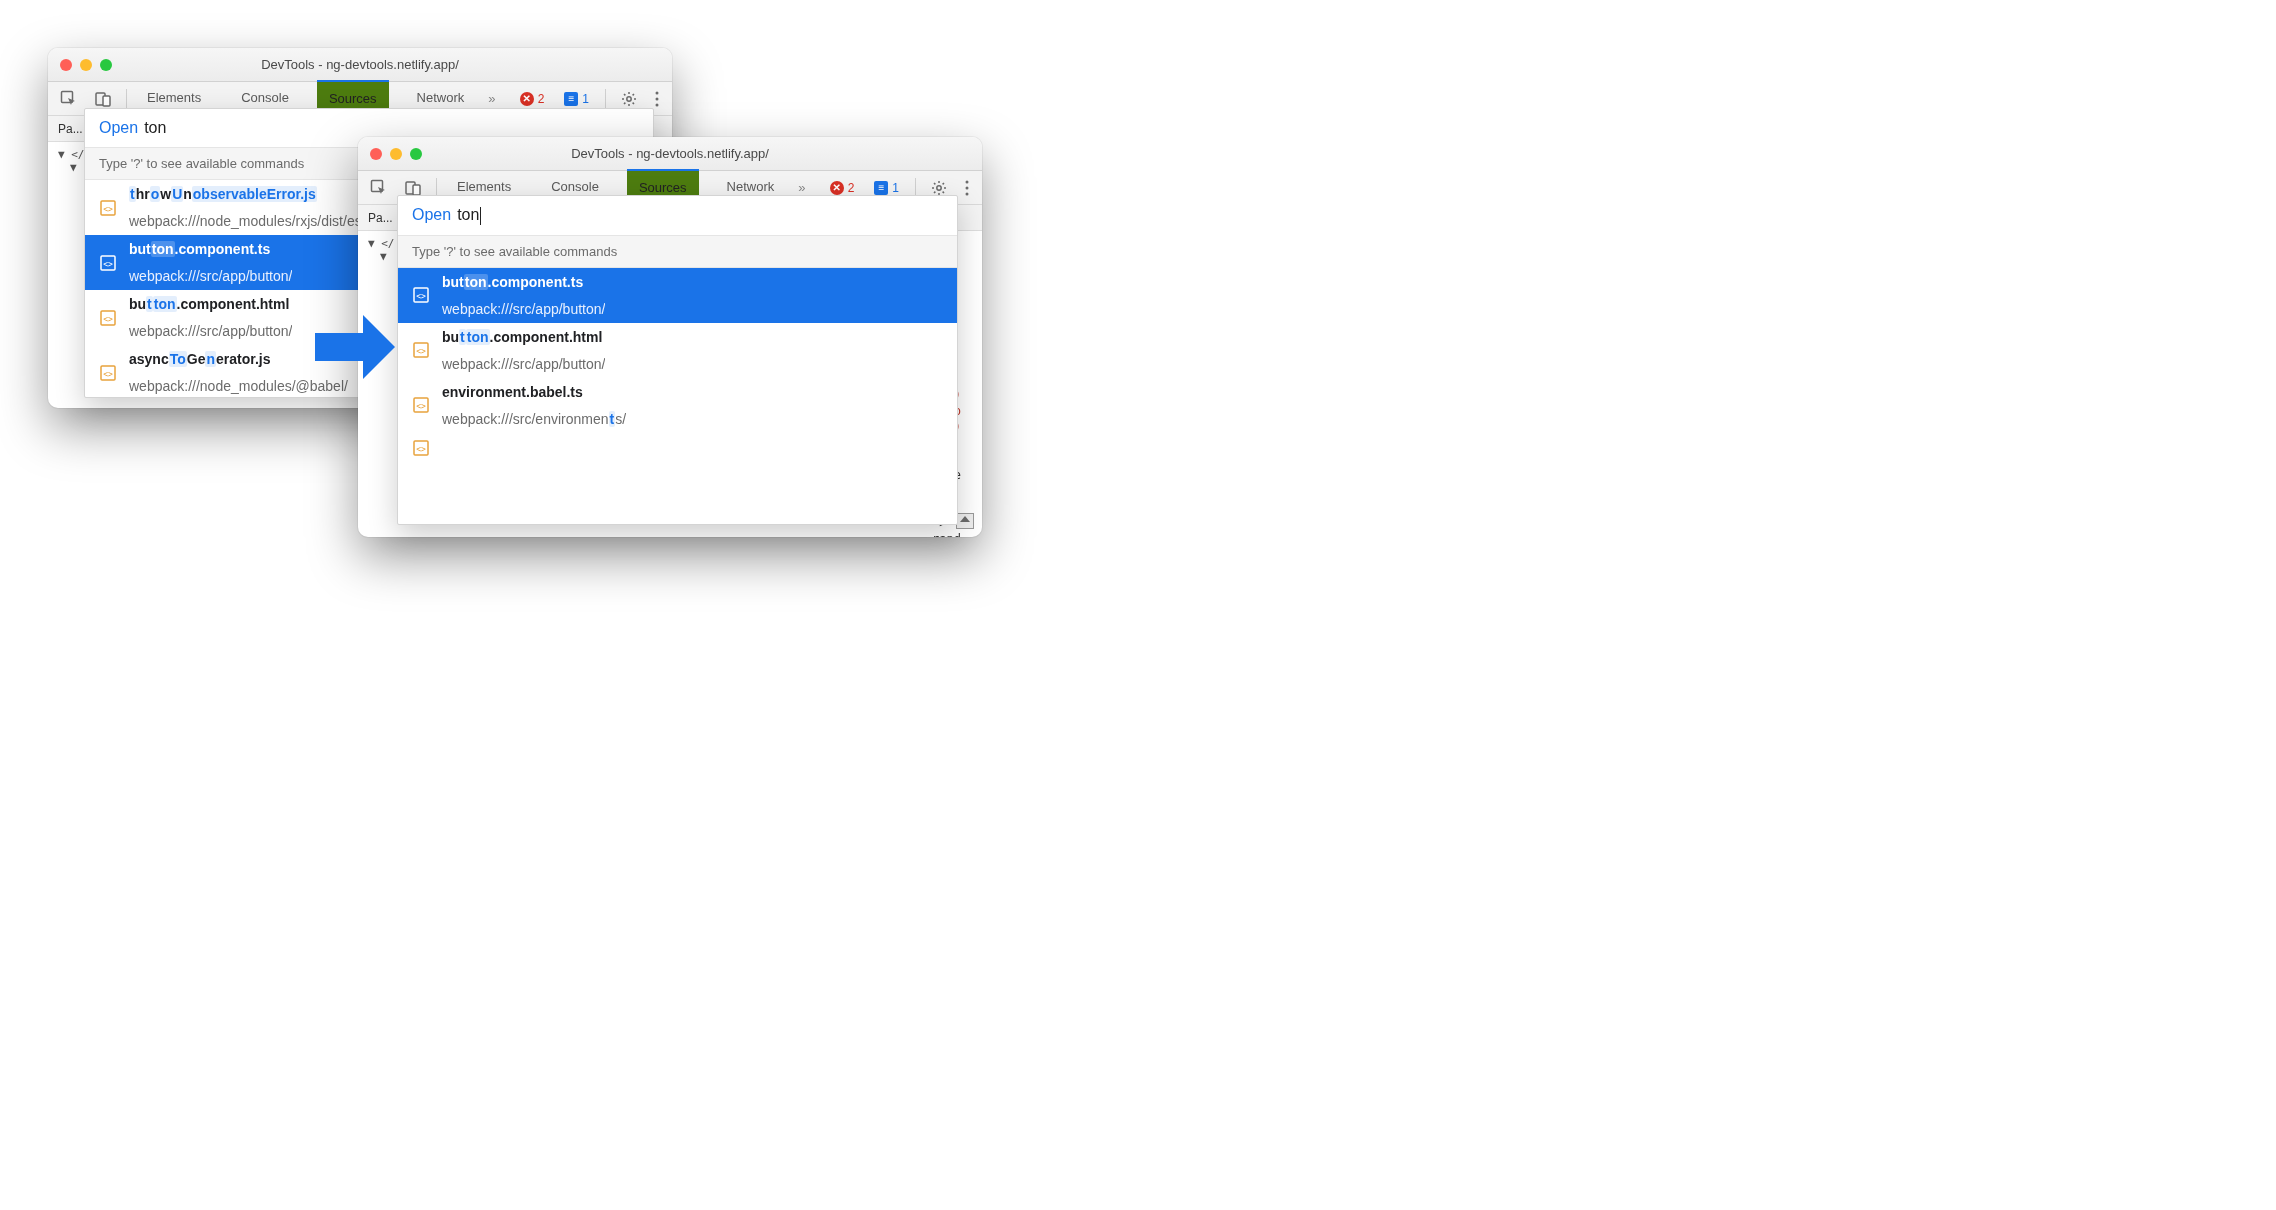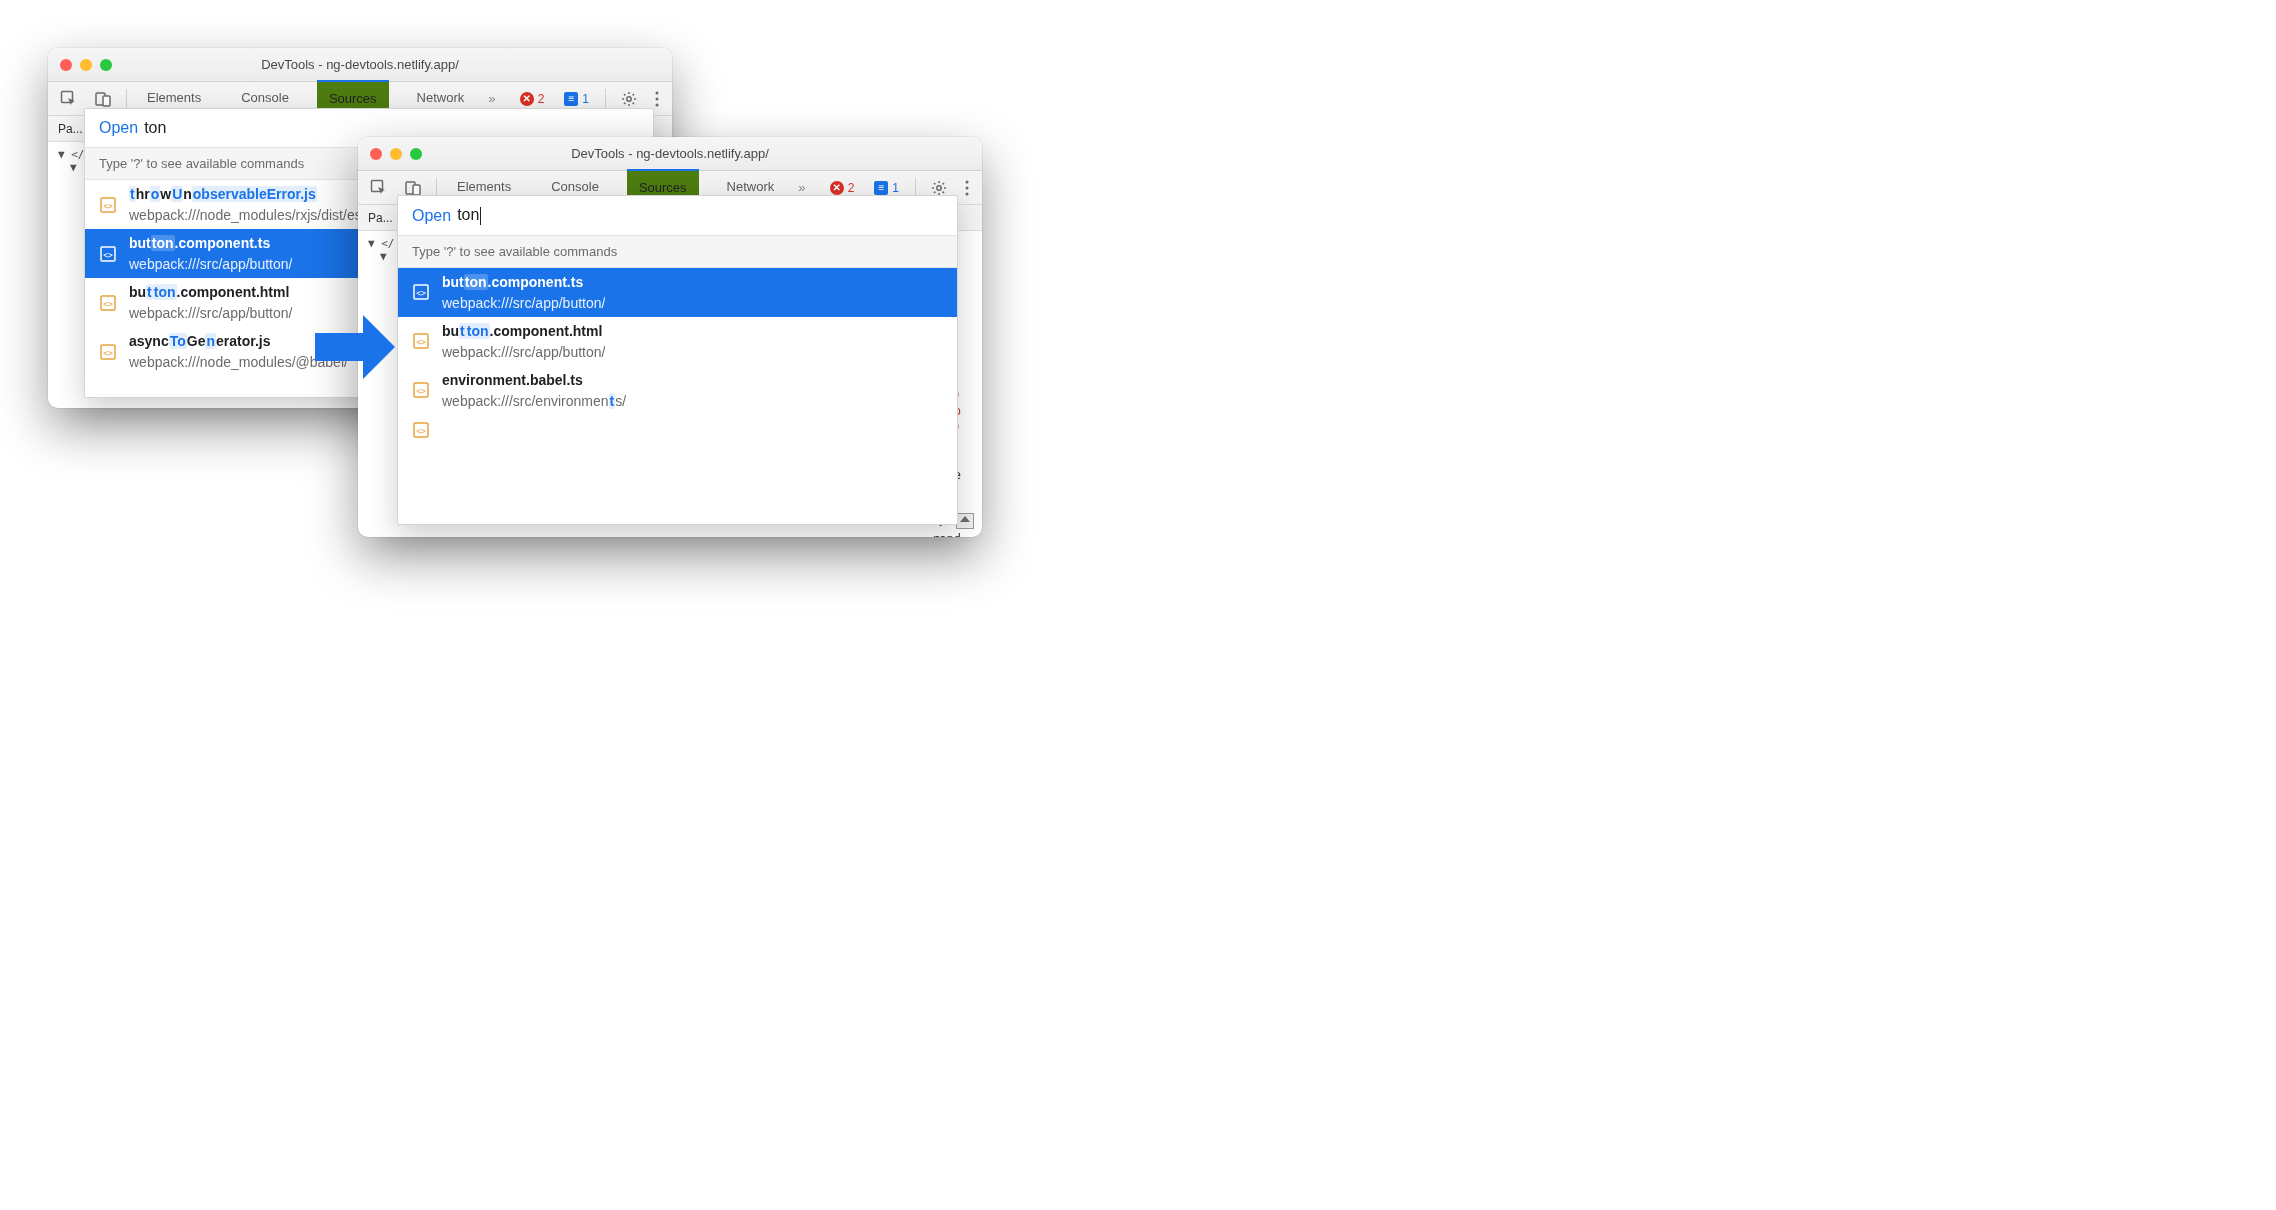--- a/index.html
+++ b/index.html
@@ -59,31 +59,31 @@
   .tree-frag{font-family:Menlo,monospace;font-size:11px;color:#555;}
 
   .popover {
     position:absolute; background:#fff; border:1px solid #d4d4d4; border-radius:2px;
     box-shadow:0 10px 30px rgba(0,0,0,0.2);
     overflow:hidden;
   }
   .pop1 { left:84px; top:108px; width:570px; height:290px;}
   .pop2 { left:397px; top:195px; width:561px; height:330px;}
 
-  .open-row{display:flex;align-items:flex-end;gap:6px;padding:10px 14px;font-size:16px;}
+  .open-row{display:flex;align-items:flex-start;gap:6px;padding:10px 14px;font-size:16px;}
   .open-label{color:#1a73e8;}
   .open-query{color:#222;position:relative;}
   .caret{display:inline-block;width:1px;height:18px;background:#222;vertical-align:middle;margin-left:1px;}
 
   .hint-row{padding:8px 14px;background:#f5f5f5;border-top:1px solid #e5e5e5;border-bottom:1px solid #e5e5e5;color:#6b6b6b;font-size:13px;}
 
   .result{display:flex;align-items:center;gap:12px;padding:6px 14px;}
   .result.selected{background:#1a73e8;color:#fff;}
   .ficon{flex-shrink:0;}
-  .ftext{display:flex;flex-direction:column;gap:5px;min-width:0;}
+  .ftext{display:flex;flex-direction:column;gap:11px;min-width:0;}
   .fname{font-weight:600;font-size:14px;color:#202124;white-space:nowrap;overflow:hidden;text-overflow:ellipsis;}
   .fpath{font-size:14px;color:#6b6b6b;white-space:nowrap;overflow:hidden;text-overflow:ellipsis;}
   .result.selected .fname{color:#fff;}
   .result.selected .fpath{color:#e8f0fe;}
   .hl{color:#1a73e8;font-weight:700;}
   .result.selected .hl{color:#fff;background:rgba(255,255,255,0.22);padding:0 1px;border-radius:2px;}
   .result .hl{background:rgba(26,115,232,0.12);padding:0 1px;border-radius:2px;font-weight:700;}
   .fpath .hl{font-weight:600;}
 
   .arrow{

